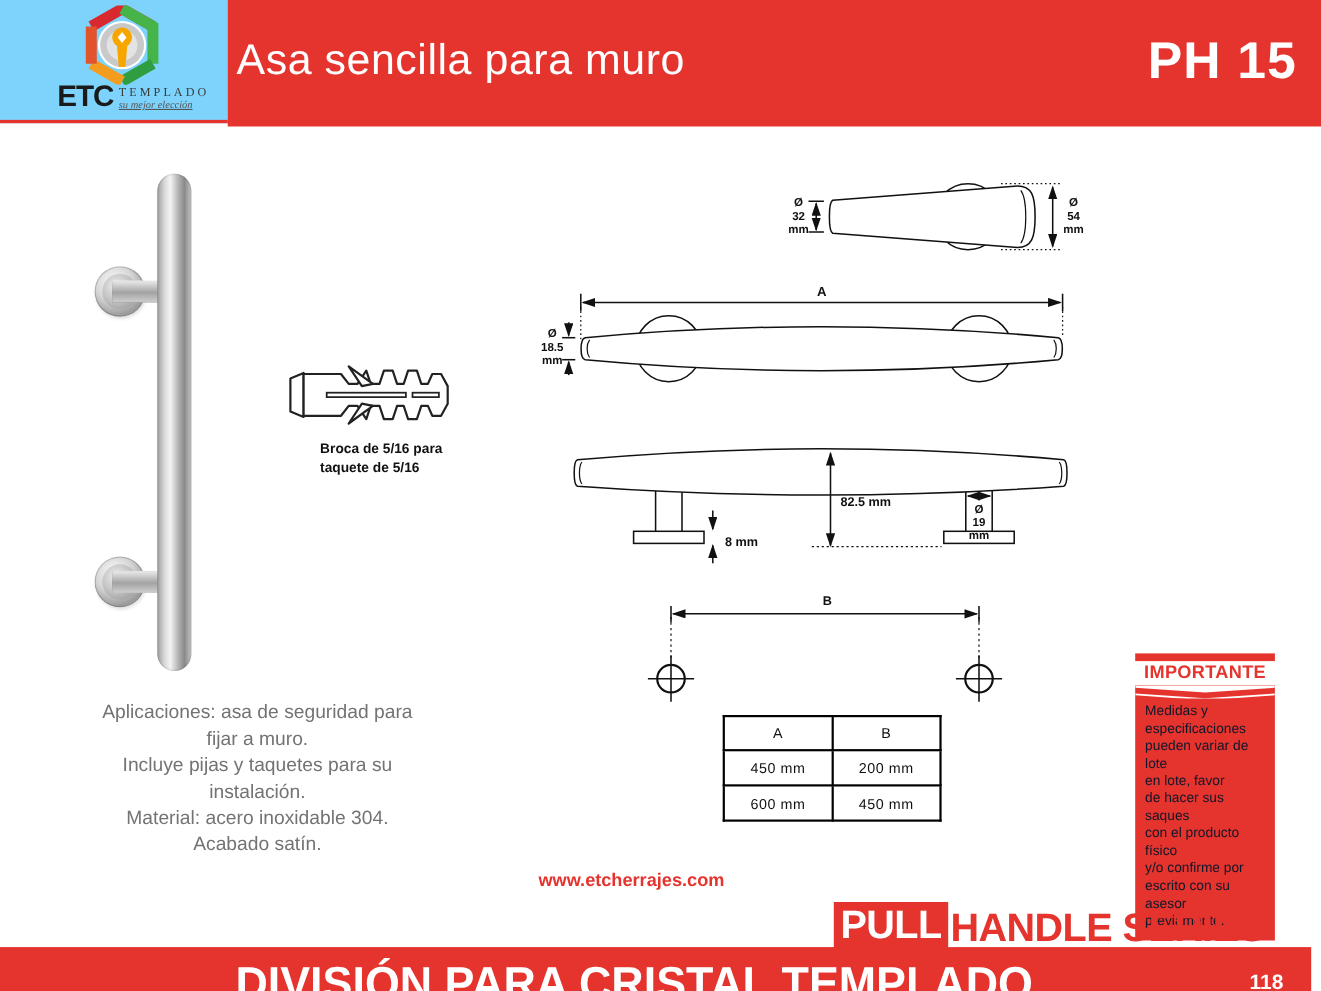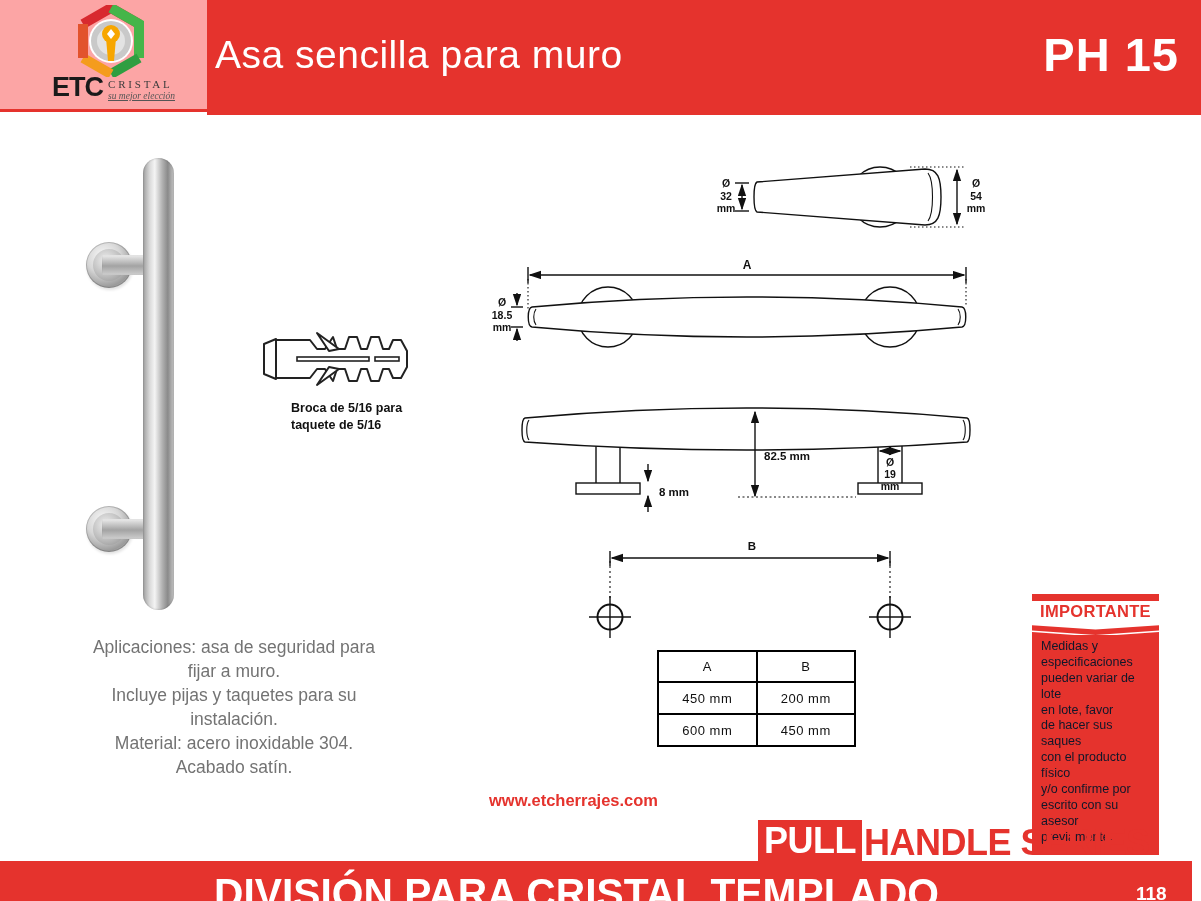--- a/index.html
+++ b/index.html
@@ -2,21 +2,21 @@
 <html><head>
 <meta charset="utf-8">
 <style>
   * { margin:0; padding:0; box-sizing:border-box; }
   body { background:#888; font-family:"Liberation Sans", sans-serif; }
   .page { position:relative; width:1201px; height:901px; background:#fff; overflow:hidden; margin:0 auto; }
   .abs { position:absolute; }
   .ml { white-space:pre-line; }
 
   
-  .logo-zone { left:0; top:0; width:207px; height:112px; background:#fca5a5; border-bottom:3px solid #e5332d; }
+  .logo-zone { left:0; top:0; width:207px; height:112px; background:#7dd3fc; border-bottom:3px solid #e5332d; }
   .hdr-band { left:207px; top:0; width:994px; height:115px; background:#e5332d; }
   .hdr-title { left:8px; top:33px; color:#fff; font-size:39px; font-weight:400; letter-spacing:0.5px; }
   .hdr-code { right:22px; top:27px; color:#fff; font-size:47px; font-weight:bold; letter-spacing:1px; }
   .logo-text { left:52px; top:75px; display:flex; align-items:flex-start; }
   .logo-etc { font-size:27px; font-weight:bold; color:#1a1a1a; letter-spacing:-1px; line-height:0.9; }
   .logo-sub { margin-left:5px; padding-top:3px; }
   .logo-herrajes { font-family:"Liberation Serif", serif; font-size:11px; letter-spacing:2.8px; color:#3c3c3c; }
   .logo-tag { font-family:"Liberation Serif", serif; font-style:italic; font-size:9.5px; color:#555; margin-top:1px;text-decoration:underline; }
 
   
@@ -47,21 +47,21 @@
   .imp-strip { height:7px; background:#e5332d; }
   .imp-title { text-align:center; color:#e5332d; font-weight:bold; font-size:16.5px; letter-spacing:0.3px; padding:1px 0 2px; }
   .imp-body { position:relative; background:#e5332d; color:#0f172a; font-size:12.5px; line-height:1.27;
      padding:16px 8px 10px 9px; }
   .imp-body::before { content:""; position:absolute; top:0; left:0; right:0; height:12px; background:#fff;
      clip-path:polygon(0 0, 100% 0, 100% 18%, 50% 55%, 0 18%); }
   .imp-body::after { content:""; position:absolute; top:0; left:0; right:0; height:12px; background:#fff;
      clip-path:polygon(0 62%, 50% 99%, 100% 62%, 100% 76%, 50% 113%, 0 76%); }
 
   
-  .website { left:489px; top:791px; width:170px; color:#e5332d; font-size:16.5px; font-weight:bold; }
+  .website { left:489px; top:791px; width:170px; text-align:center; color:#e5332d; font-size:16.5px; font-weight:bold; }
   .series { left:758px; top:780px; display:flex; align-items:center;margin-top:40px; }
   .series .pull { background:#e5332d; color:#fff; font-size:36px; font-weight:bold; padding:0 6px 3px; letter-spacing:-0.5px; }
   .series .rest { color:#e5332d; font-size:36px; font-weight:bold; letter-spacing:-0.5px; margin-left:2px; }
   .banner { left:0; top:833px; width:1192px; height:76px; background:#e5332d;margin-top:28px; }
   .division { left:214px; top:9px; color:#fff; font-size:42px; font-weight:bold; transform:scaleX(0.97); transform-origin:left; letter-spacing:0; }
   .pagenum { left:1136px; top:22px; color:#fff; font-size:19px; font-weight:bold; }
 
   
   .drawings { left:480px; top:140px; }
   .drawings text { font-family:"Liberation Sans", sans-serif; font-weight:bold; fill:#111; }
@@ -82,21 +82,21 @@
       <circle cx="35" cy="36" r="22" fill="#fff"></circle>
       <circle cx="35" cy="36" r="20" fill="#c9c9c9"></circle>
       <circle cx="35" cy="36" r="14" fill="#e3e3e3"></circle>
       <circle cx="35" cy="29" r="9" fill="#f7a600"></circle>
       <path d="M30,33 L40,33 L38,56 L32,56 Z" fill="#f7a600"></path>
       <polygon points="35,24 39,29 35,34 31,29" fill="#fff"></polygon>
     </svg>
     <div class="abs logo-text">
       <span class="logo-etc">ETC</span>
       <span class="logo-sub">
-        <div class="logo-herrajes">CRISTAL</div>
+        <div class="logo-herrajes">TEMPLADO</div>
         <div class="logo-tag">su mejor elección</div>
       </span>
     </div>
   </div>
 
   <div class="abs hdr-band">
     <div class="abs hdr-title">Asa sencilla para muro</div>
     <div class="abs hdr-code">PH 15</div>
   </div>
 

